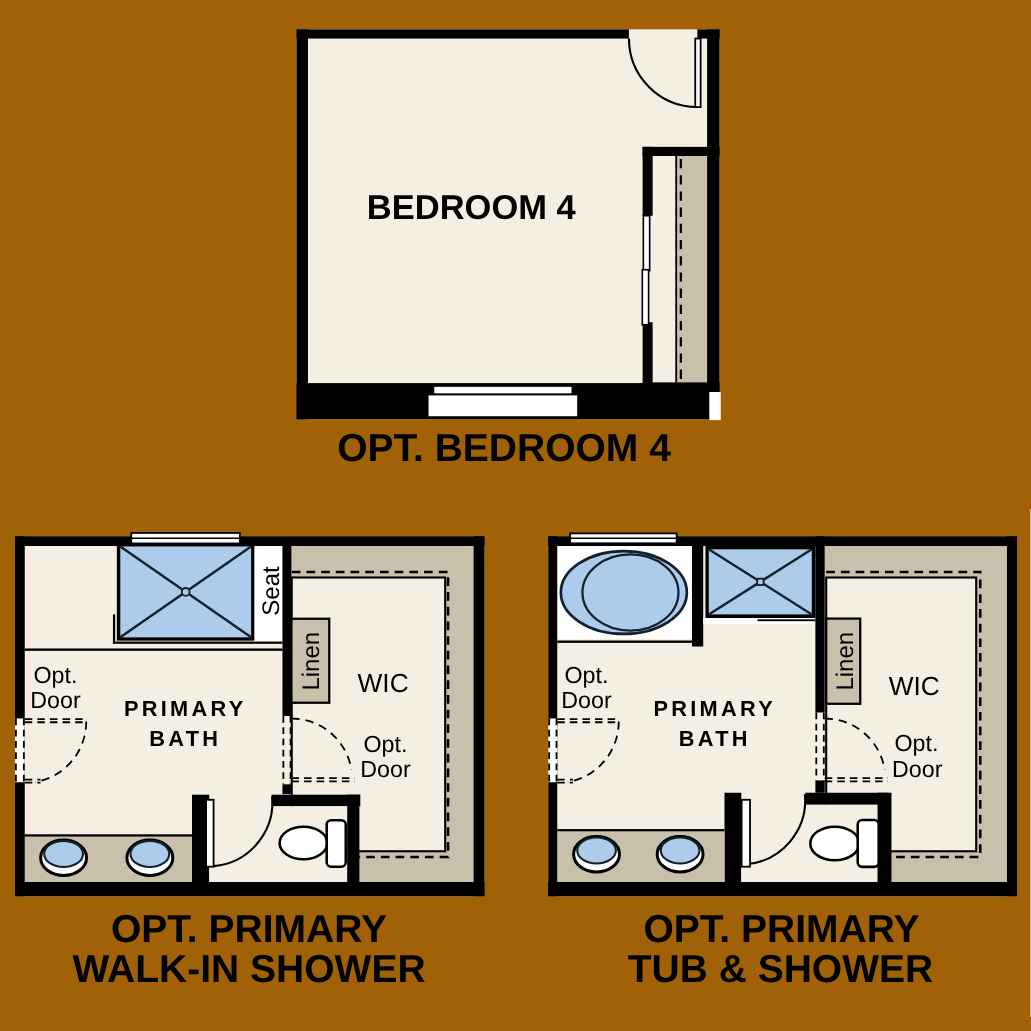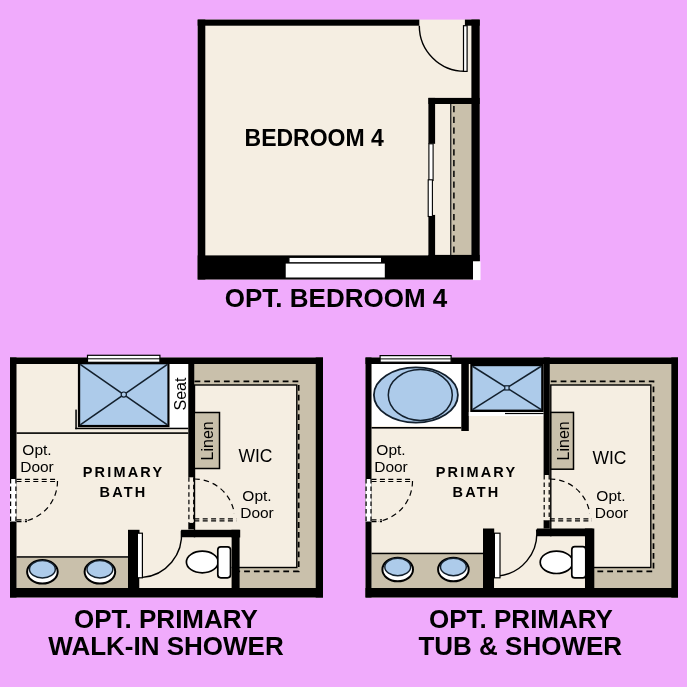--- a/index.html
+++ b/index.html
@@ -1,16 +1,16 @@
 <!DOCTYPE html>
 <html><head>
 <meta charset="utf-8">
 <style>
 html,body{margin:0;padding:0;background:#ffffff;}
-#page{position:relative;width:687px;height:687px;background:#f0abfc;overflow:hidden;}
+#page{position:relative;width:687px;height:687px;background:#a16207;overflow:hidden;}
 svg{position:absolute;left:0;top:0;}
 text{font-family:"Liberation Sans",sans-serif;fill:#000;text-anchor:middle;}
 </style>
 </head>
 <body>
 <div id="page">
 <svg width="687" height="687" viewBox="0 0 687 687">
 
 <g>
 

